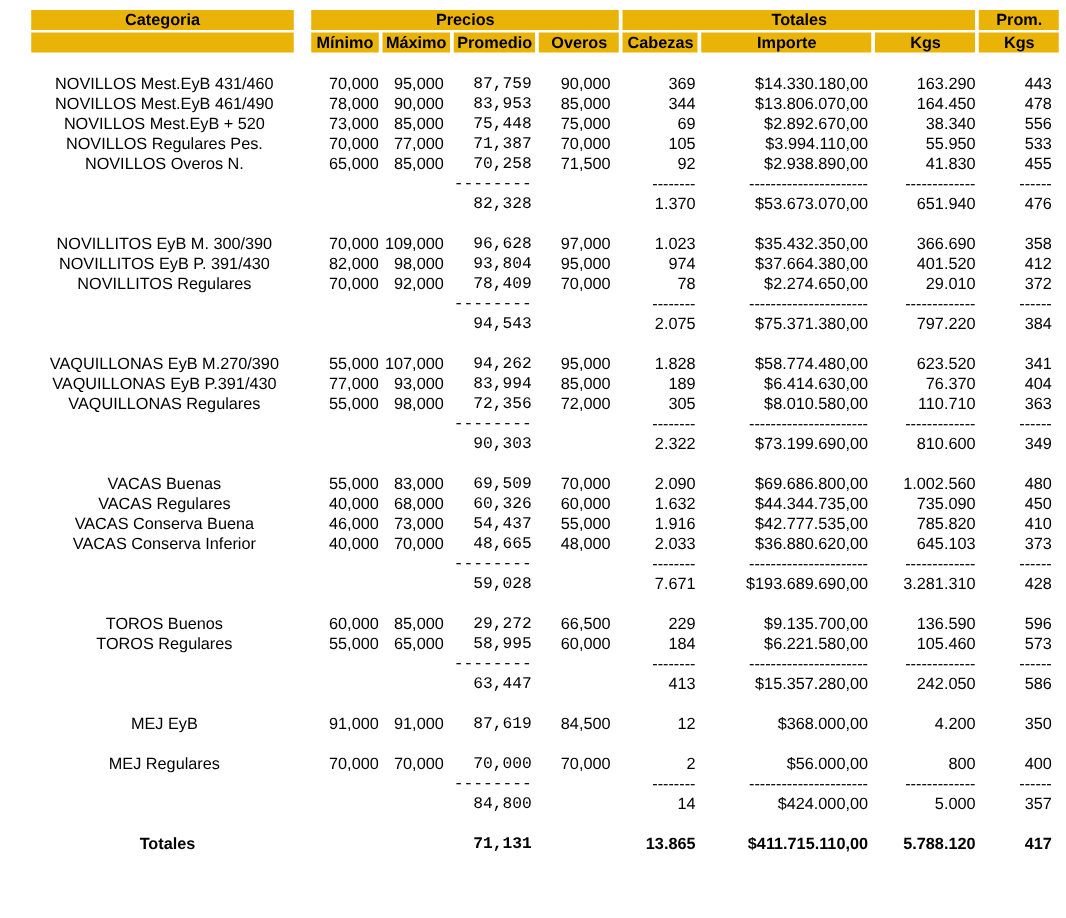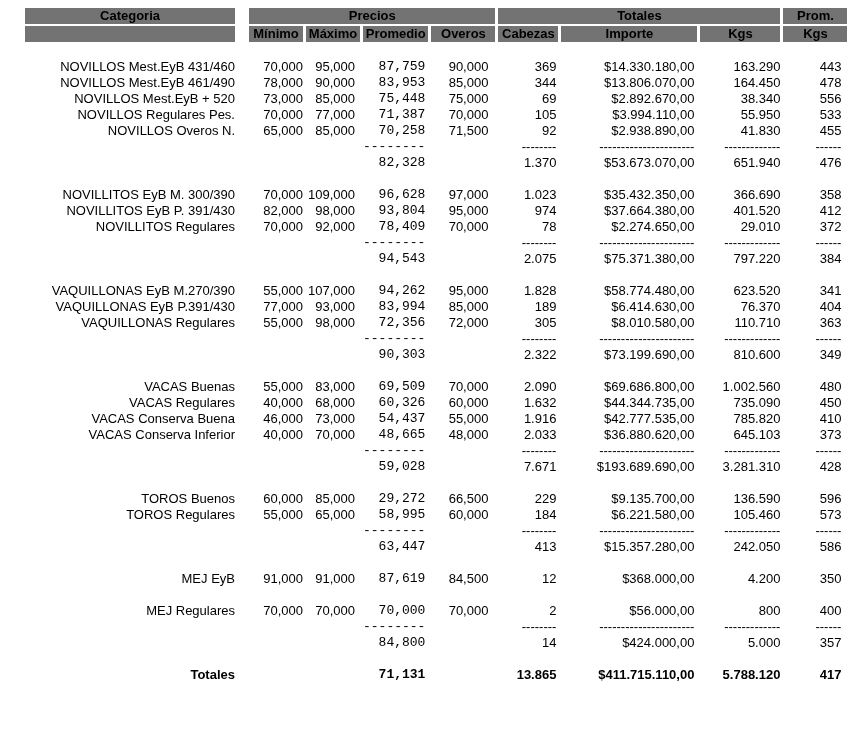--- a/index.html
+++ b/index.html
@@ -11,39 +11,39 @@
     color:#000000;
     overflow:hidden;
   }
   table{
     border-collapse:separate;
     border-spacing:3px 2px;
     table-layout:fixed;
     margin:6px 0 0 22px;
   }
   th{
-    background:#737373;
+    background:#eab308;
     font-weight:bold;
     font-size:13px;
     text-align:center;
     padding:0;
     height:16px;
     line-height:16px;
     white-space:nowrap;
     overflow:hidden;
   }
   th.sp, td.c-sp{ background:transparent; }
   td{
     padding:0;
     height:14px;
     line-height:14px;
     white-space:nowrap;
     overflow:hidden;
   }
-  td.c-cat{ text-align:right; padding-left:3px; }
+  td.c-cat{ text-align:center; padding-left:3px; }
   td.num{ text-align:right; }
   
   tr td:nth-child(4){ padding-right:5px; }
   tr td:nth-child(5){ padding-right:3px;font-family:Liberation Mono, monospace; }
   tr td:nth-child(6){ padding-right:7px; }
   tr td:nth-child(7){ padding-right:2px; }
   tr td:nth-child(8){ padding-right:3px; }
   tr td:nth-child(10){ padding-right:6px; }
   tr.gap td{ height:14px; }
   tr.hdr-gap td{ height:14px; }

